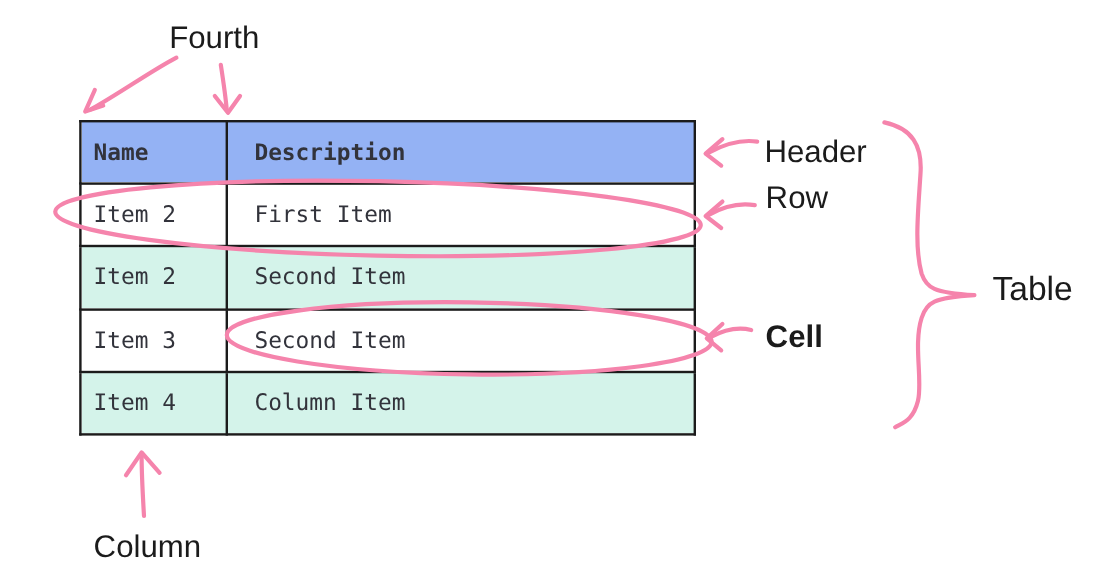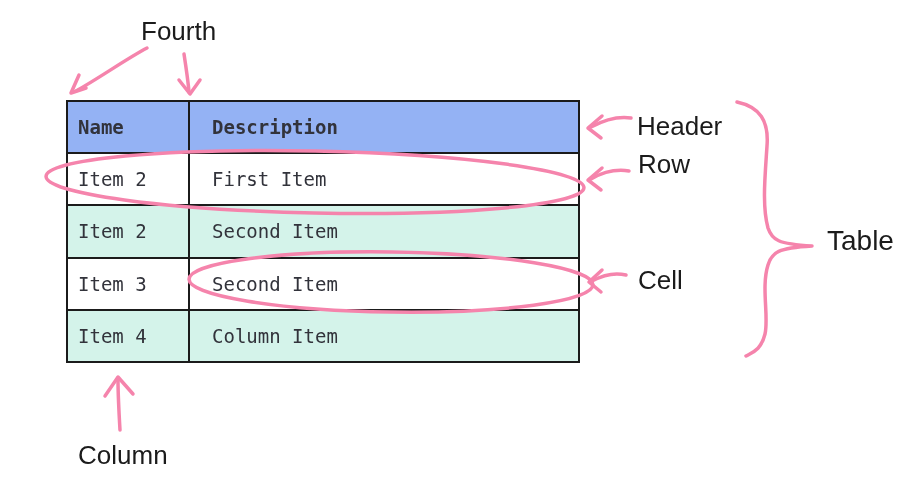--- a/index.html
+++ b/index.html
@@ -51,21 +51,21 @@
     position:absolute;
     color:var(--label-text);
     font-size:26px;
     line-height:1.15;
     z-index:3;
     white-space:nowrap;
   }
   #lbl-border{left:141px;top:17px;}
   #lbl-header{left:637px;top:112px;text-align:center;}
   #lbl-row{left:638px;top:150px;}
-  #lbl-cell{left:638px;top:266px;}
+  #lbl-cell{left:638px;top:266px;font-weight:bold;}
   #lbl-table{left:827px;top:225px;font-size:28px;}
   #lbl-column{left:78px;top:441px;}
   
   #annotations-overlay{
     position:absolute;left:0;top:0;
     z-index:5;
     pointer-events:none;
   }
   #annotations-overlay path,#annotations-overlay ellipse{
     fill:none;

